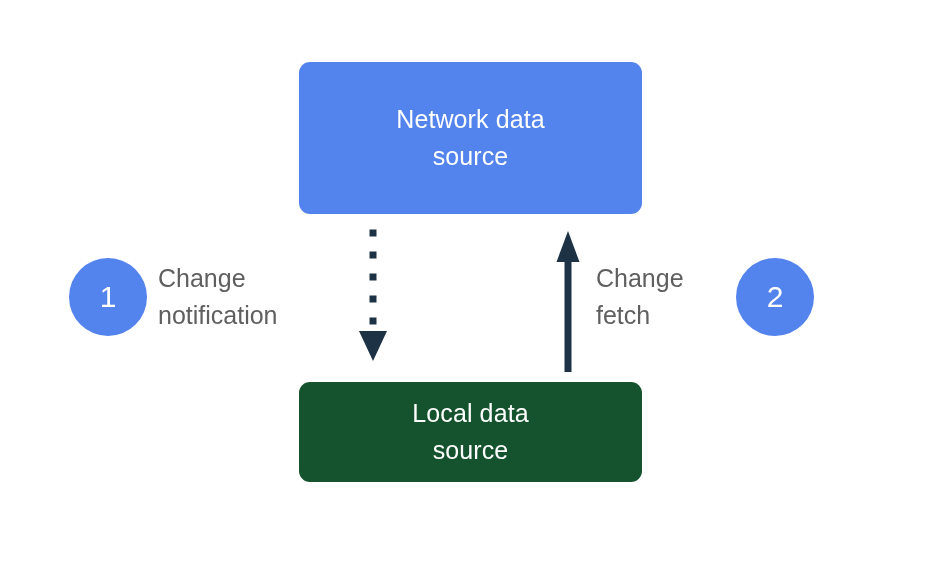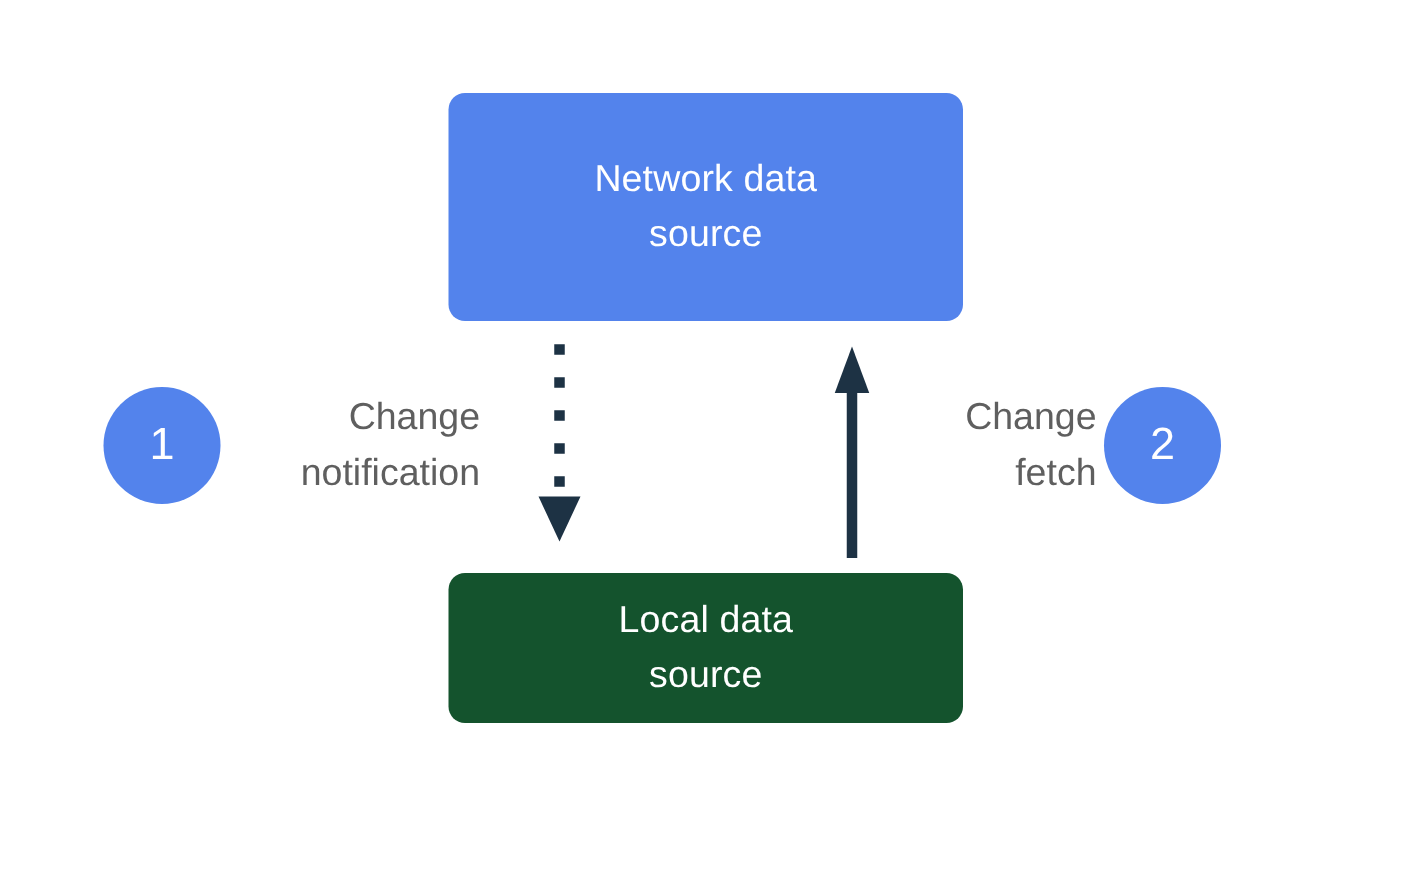--- a/index.html
+++ b/index.html
@@ -65,21 +65,21 @@
   }
   #step-circle-1 { left: 69px; top: 258px; }
   #step-circle-2 { left: 736px; top: 258px; }
 
   
   .edge-label {
     position: absolute;
     color: #5f5f5f;
     font-size: 25px;
     line-height: 37px;
-    text-align: right;
+    text-align: left;
     white-space: pre-line;
   }
   #label-change-notification {
     left: 158px;
     top: 260px;
     width: 162px;
   }
   #label-change-fetch {
     left: 596px;
     top: 260px;

